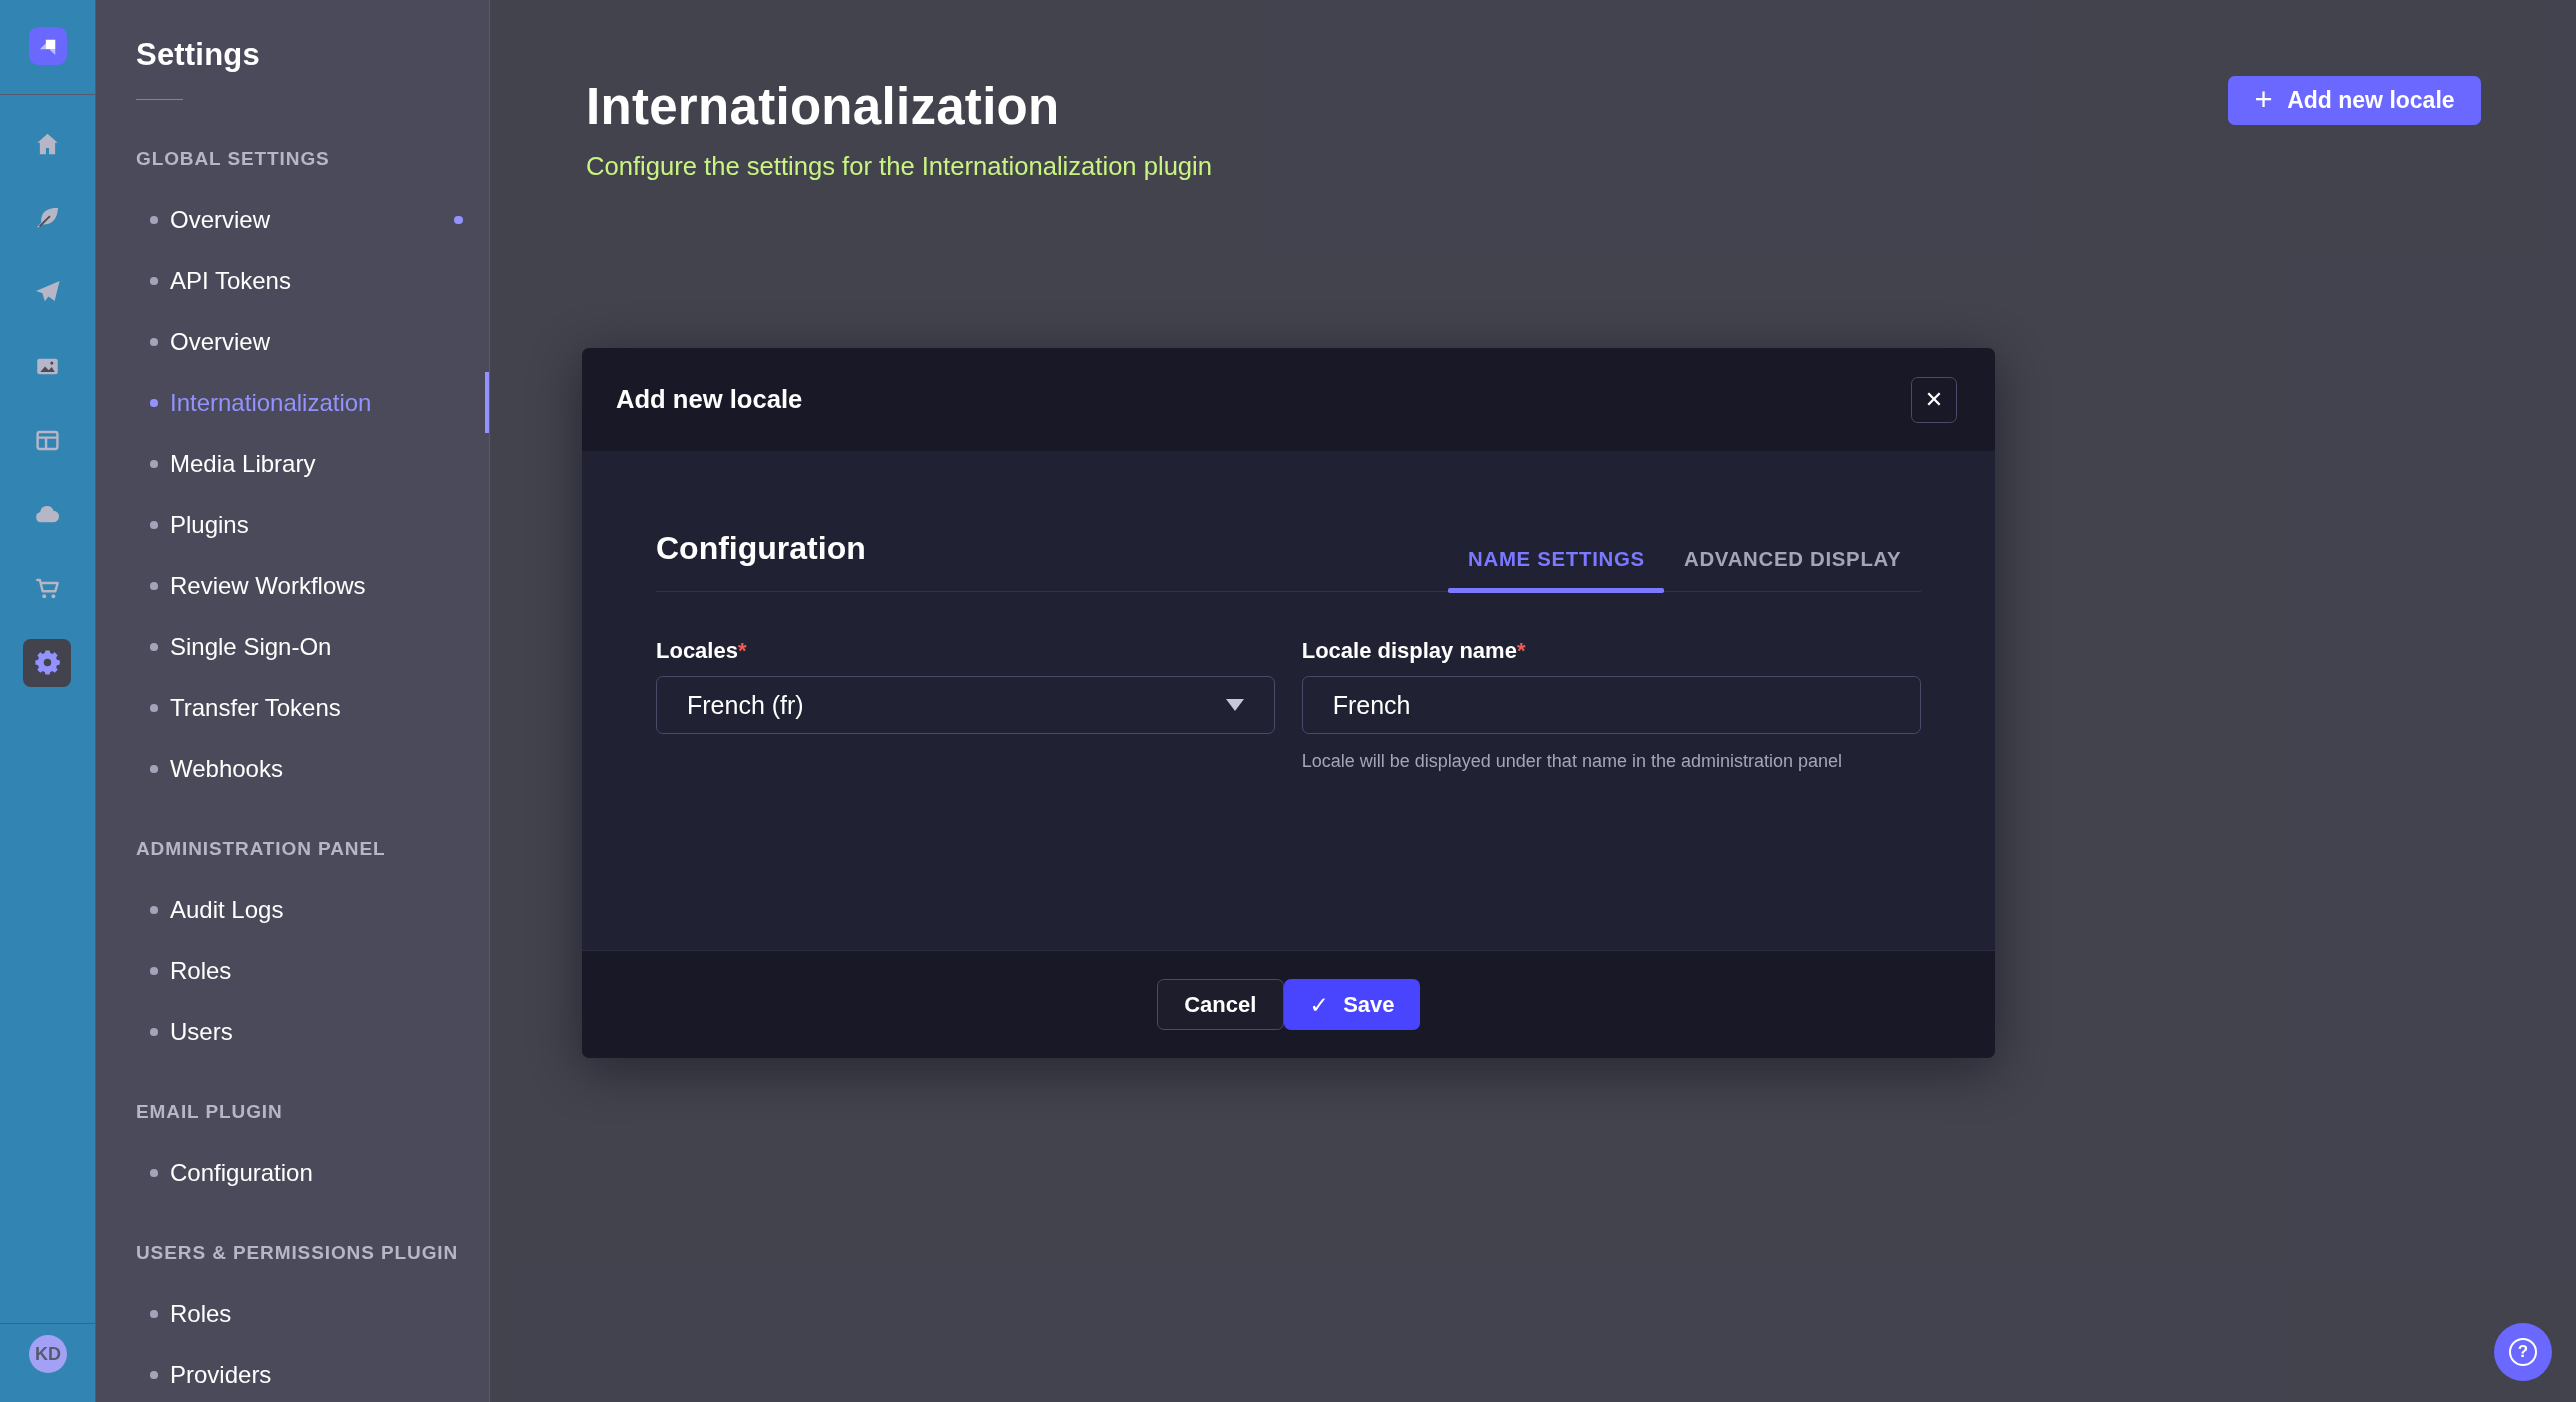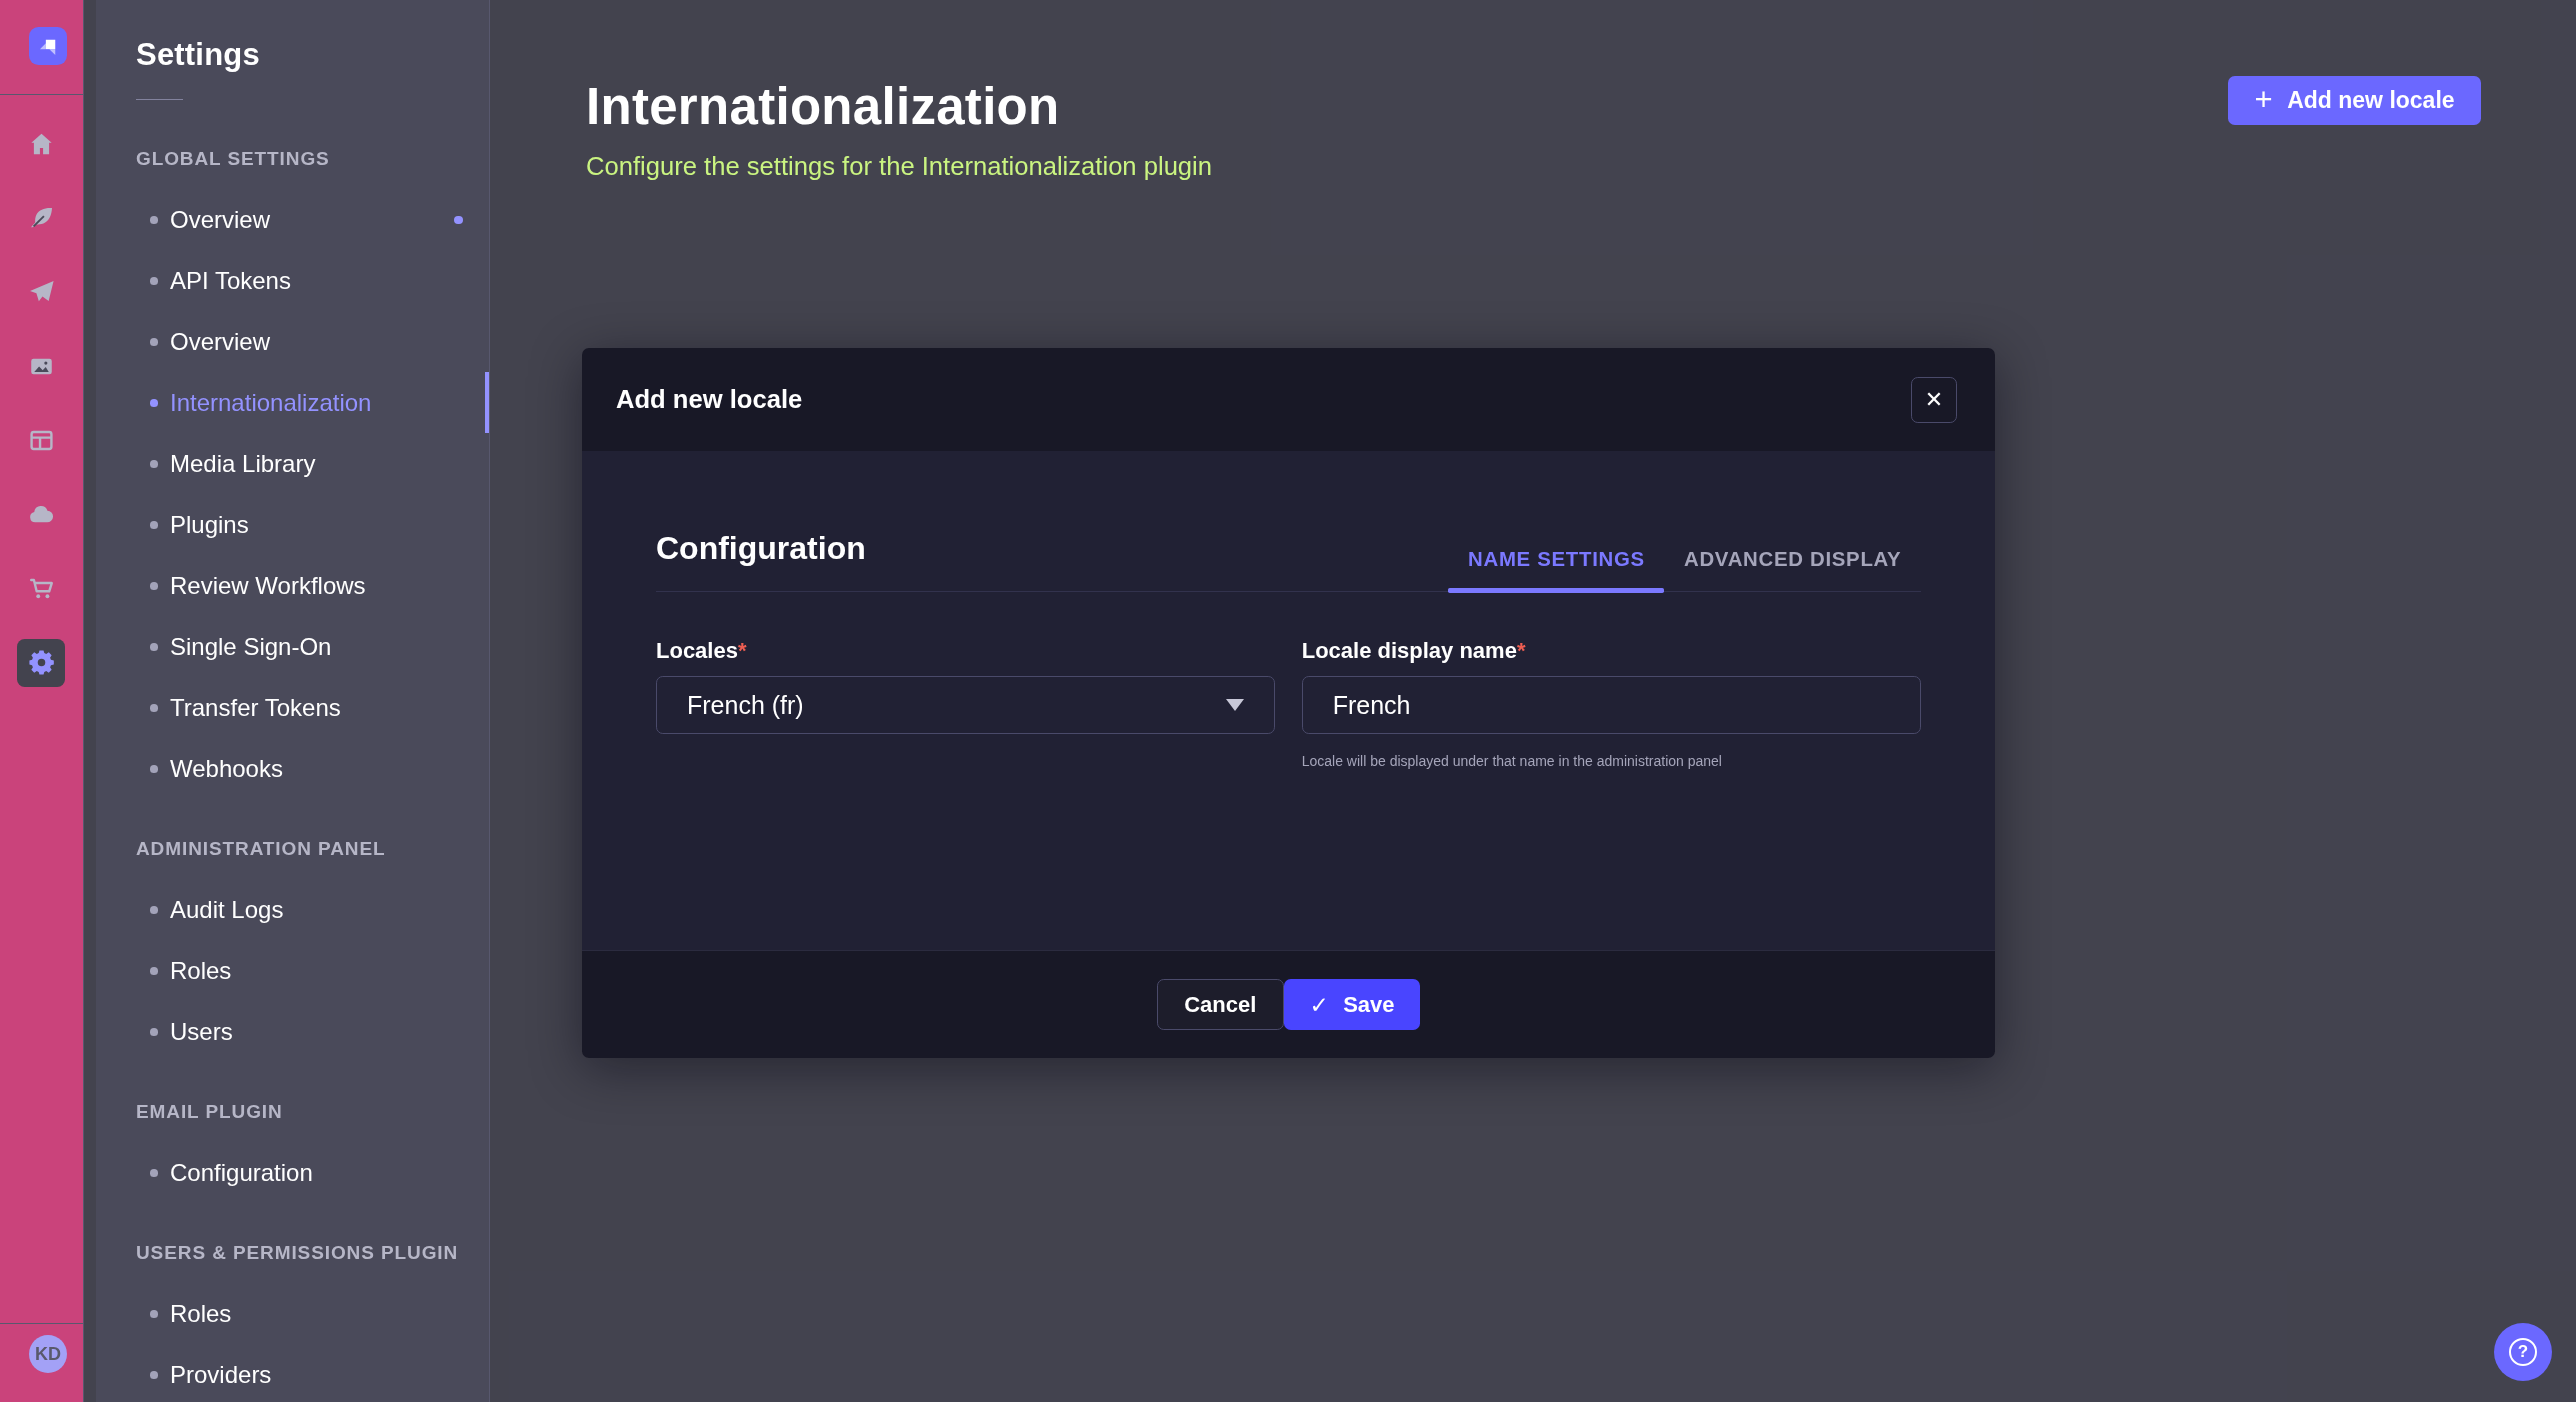--- a/index.html
+++ b/index.html
@@ -4,22 +4,22 @@
 <style>
   * { margin:0; padding:0; box-sizing:border-box; }
   html,body { background:#181826; }
   .app {
     position:relative; width:2576px; height:1402px; overflow:hidden;
     background:#181826; font-family:"Liberation Sans", sans-serif; color:#fff;
   }
 
   
   .rail {
-    position:absolute; left:0; top:0; bottom:0; width:84px;
-    background:#be185d; border-right:0.9px solid #32324d; z-index:1;
+    position:absolute; left:0; top:0; bottom:0; width:96px;
+    background:#0369a1; border-right:0.9px solid #32324d; z-index:1;
   }
   .rail-logo { position:absolute; left:29px; top:27px; width:38px; height:38px;
     border-radius:9.4px; background:#4945ff; display:flex; align-items:center; justify-content:center; }
   .rail-logo svg { width:29px; height:29px; }
   .rail-divider { position:absolute; left:0; right:0; top:94px; height:0.9px; background:#32324d; }
   .rail-icons { position:absolute; top:130px; left:0; right:0.9px; display:flex; flex-direction:column; align-items:center; gap:45px; }
   .rail-btn { width:29px; height:29px; display:flex; align-items:center; justify-content:center; }
   .rail-btn svg { width:29px; height:29px; }
   .rail-btn.settings-active { width:48px; height:48px; margin-top:-9.4px; border-radius:7.7px; background:#181826; }
   .rail-bottom-divider { position:absolute; left:0; right:0; bottom:78px; height:0.9px; background:#32324d; }
@@ -96,21 +96,21 @@
   .fields-row { display:flex; gap:26.4px; margin-top:46px; }
   .field-col { flex:1; }
   .field-label { font-size:22px; font-weight:600; margin-bottom:12px; }
   .req-mark { color:#ee5e52; font-weight:600; }
   .select-box, .text-input { height:58px; width:100%; background:#212134; border:0.9px solid #4a4a6a;
     border-radius:6.8px; display:flex; align-items:center; padding:0 30px; font-size:25px; color:#fff; }
   .select-box { justify-content:space-between; cursor:pointer; }
   .caret-down { width:0; height:0; border-left:9.4px solid transparent; border-right:9.4px solid transparent;
     border-top:12.8px solid #c8c8d8; }
   .text-input { font-family:inherit; outline:none; }
-  .field-hint { font-size:14px; line-height:29px; color:#a5a5ba; margin-top:12.8px; max-width:545px; }
+  .field-hint { font-size:18px; line-height:29px; color:#a5a5ba; margin-top:12.8px; max-width:545px; }
   .modal-footer { height:108px; background:#181826; border-top:0.9px solid #2b2b3f; flex:none;
     display:flex; align-items:center; justify-content:center; padding:0 34px; }
   .cancel-btn { height:51px; padding:0 26.4px; background:#1d1d2b; border:0.9px solid #4a4a6a; border-radius:6.8px;
     color:#fff; font-size:22px; font-weight:600; font-family:inherit; cursor:pointer; }
   .save-btn { height:51px; padding:0 25.6px; background:#4945ff; border:none; border-radius:6.8px;
     color:#fff; font-size:22px; font-weight:600; font-family:inherit; cursor:pointer;
     display:flex; align-items:center; gap:14.5px; }
   .save-btn .check { font-size:23px; font-family:"DejaVu Sans", sans-serif; font-weight:400; }
 </style>
 </head>

